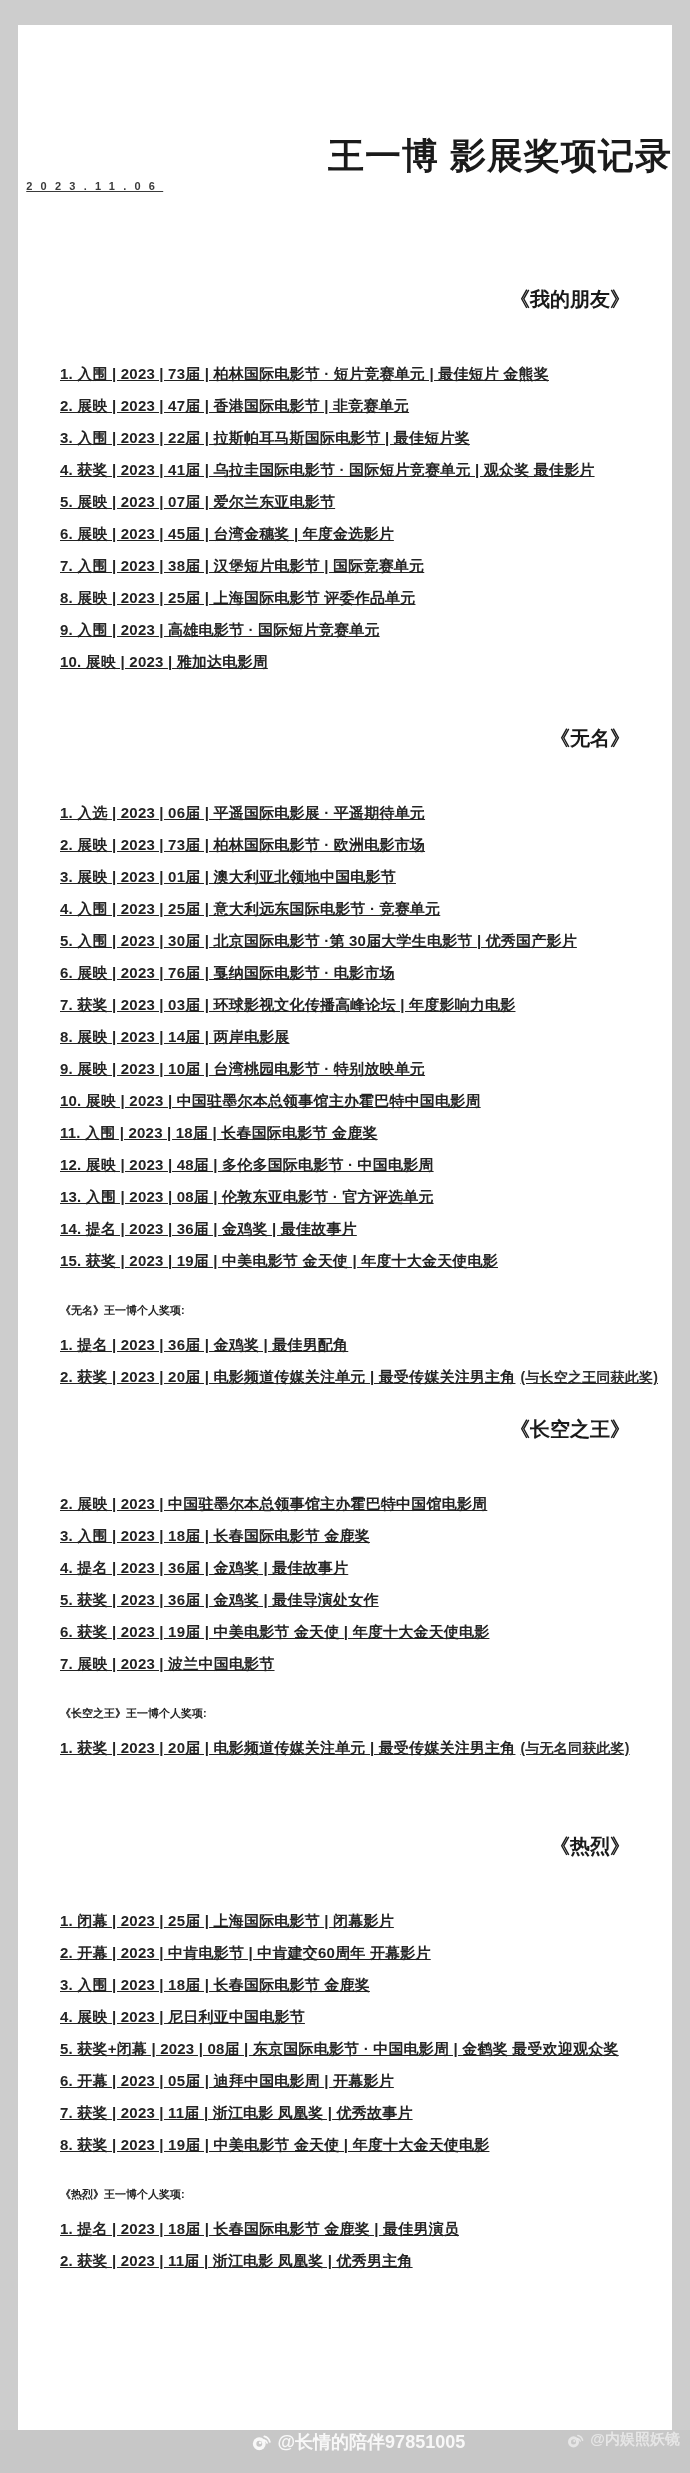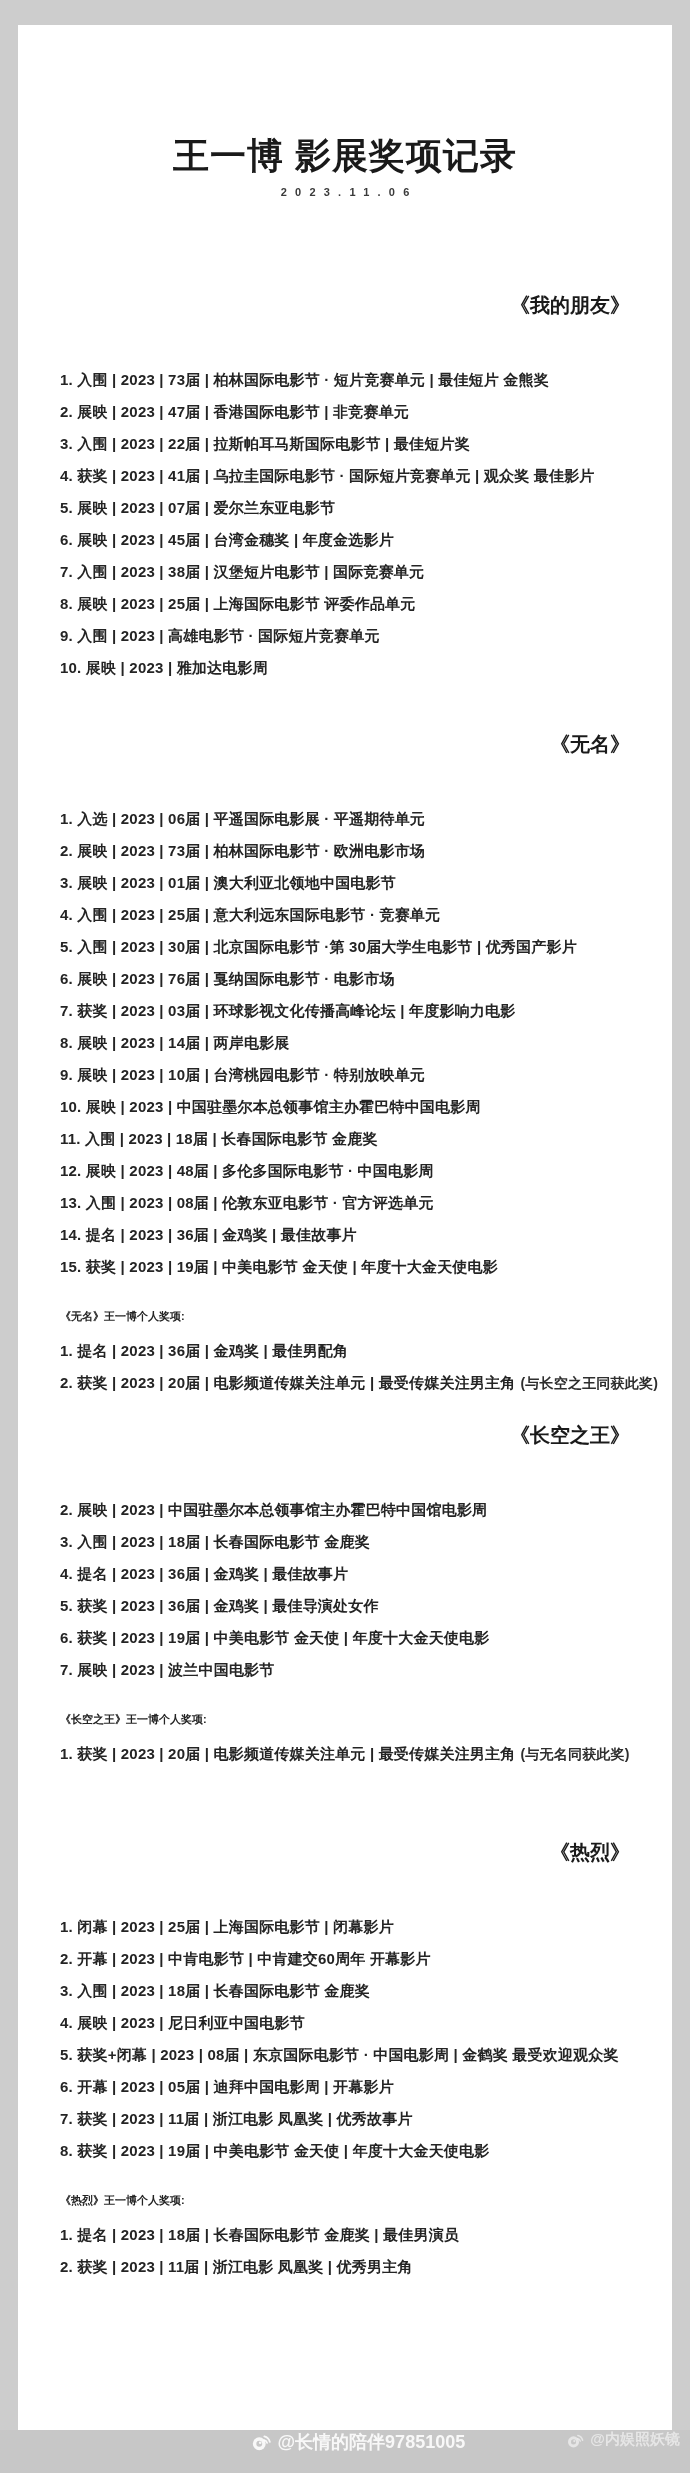--- a/index.html
+++ b/index.html
@@ -12,50 +12,50 @@
   }
   .card{
     position:absolute;
     left:18px; top:25px; right:18px; bottom:43px;
     background:#ffffff;
     color:#222;
     overflow:hidden;
   }
   .page-title{
     margin:110px 0 0 0;
-    text-align:center;
+    text-align:right;
     font-size:36px;
     line-height:41px;
     font-weight:700;
     letter-spacing:1px;
     color:#1a1a1a;
   }
   .page-date{
-    margin-top:10px;
-    text-align:center;
+    margin-top:4px;
     font-size:11px;
     font-weight:600;
     letter-spacing:0.75em;
     text-indent:0.75em;
     color:#3a3a3a;
+    text-decoration:underline;
   }
   .film-section{padding:0 42px;}
   .section-heading{
     margin:0;
     text-align:right;
     font-size:20px;
     line-height:25px;
     font-weight:700;
     color:#1a1a1a;
   }
   .s0 .section-heading{margin-top:95px;}
   .s1 .section-heading{margin-top:48px;}
   .s2 .section-heading{margin-top:24px;}
   .s3 .section-heading{margin-top:70px;}
-  .award-list{margin-top:46px;}
+  .award-list{margin-top:46px;text-decoration:underline;}
   .award-list.personal{margin-top:8px;}
   .award-item{
     height:32px;
     display:flex;
     align-items:center;
     font-size:15px;
     font-weight:700;
     color:#242424;
     white-space:nowrap;
     letter-spacing:0.2px;

